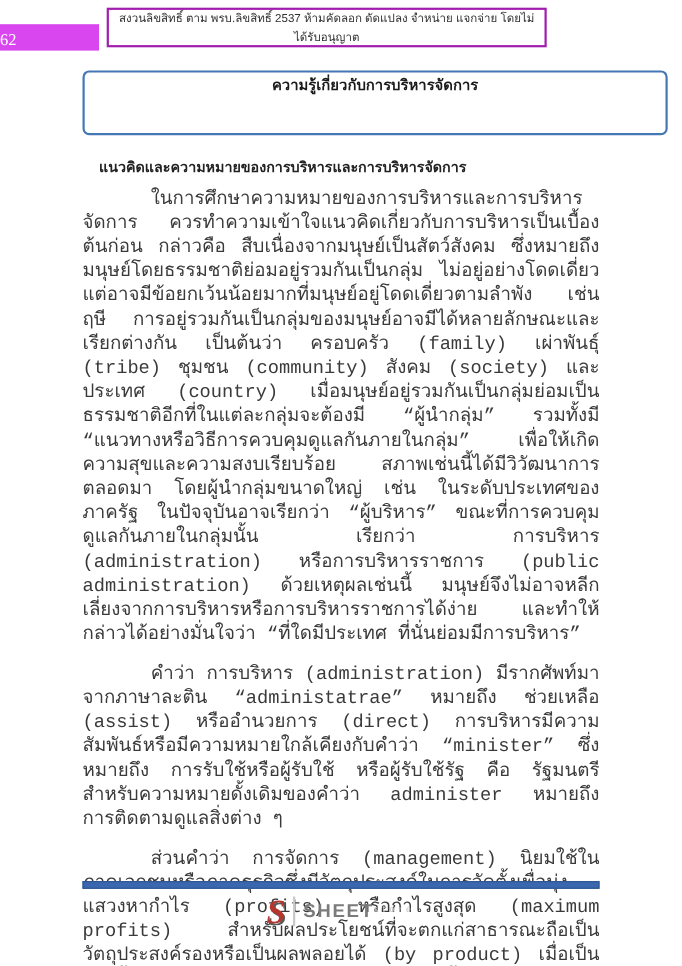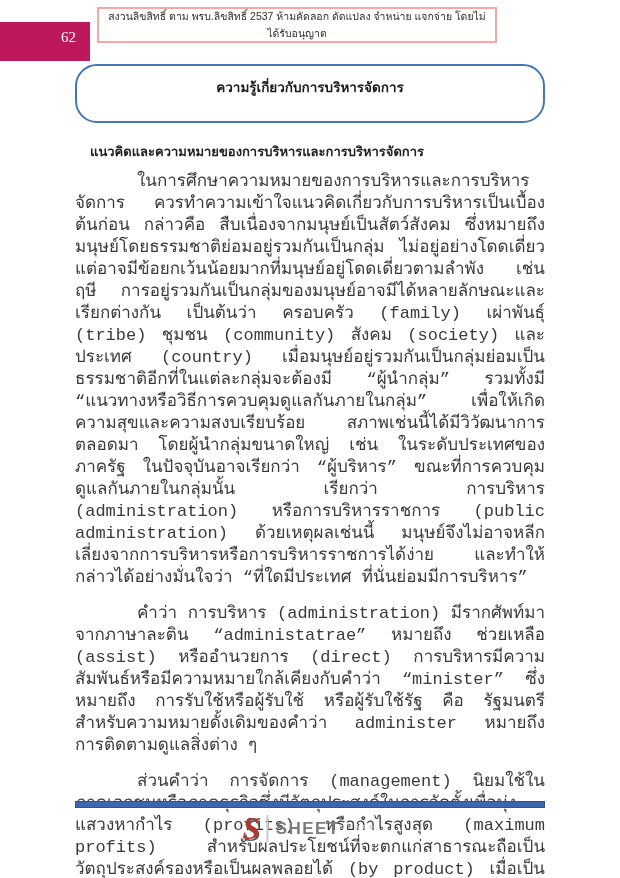--- a/index.html
+++ b/index.html
@@ -10,55 +10,54 @@
     width: 620px;
     height: 878px;
     background: #ffffff;
     overflow: hidden;
   }
 
   
   .pagenum-box {
     position: absolute;
     left: 0; top: 22px;
-    width: 90px; height: 39px;
-    background: #be185d;
+    width: 90px; height: 24px;
+    background: #d946ef;
     color: #ffffff;
     font-family: "Liberation Serif", serif;
     font-size: 15px;
     line-height: 30px;
-    text-align: right;
+    text-align: left;
     padding-right: 14px;
     box-sizing: border-box;
   }
   .copyright-box {
     position: absolute;
     left: 97px; top: 7px;
     width: 400px; height: 36px;
-    border: 2px solid #fca5a5;
+    border: 2px solid #a21caf;
     box-sizing: border-box;
     display: flex;
     align-items: center;
     justify-content: center;
     font-size: 10.5px;
     color: #2f2f2f;
     text-align: center;
     padding: 0 8px;
   }
 
   
   .title-box {
     position: absolute;
     left: 75px; top: 64px;
-    width: 470px; height: 59px;
+    width: 532px; height: 59px;
     border: 2.5px solid #4577b5;
-    border-radius: 22px;
+    border-radius: 6px;
     box-sizing: border-box;
     text-align: center;
-    padding-top: 10px;
     font-size: 13.5px;
     font-weight: bold;
     color: #1a1a1a;
   }
 
   
   .content {
     position: absolute;
     left: 75px; top: 141px;
     width: 470px;

